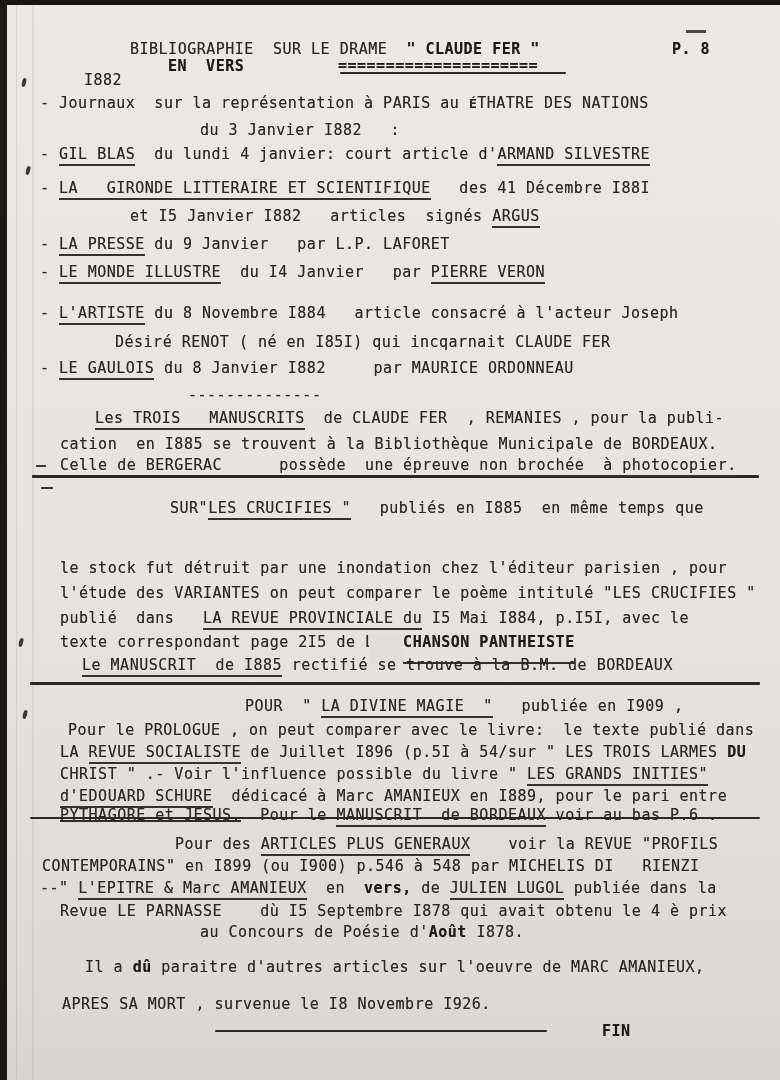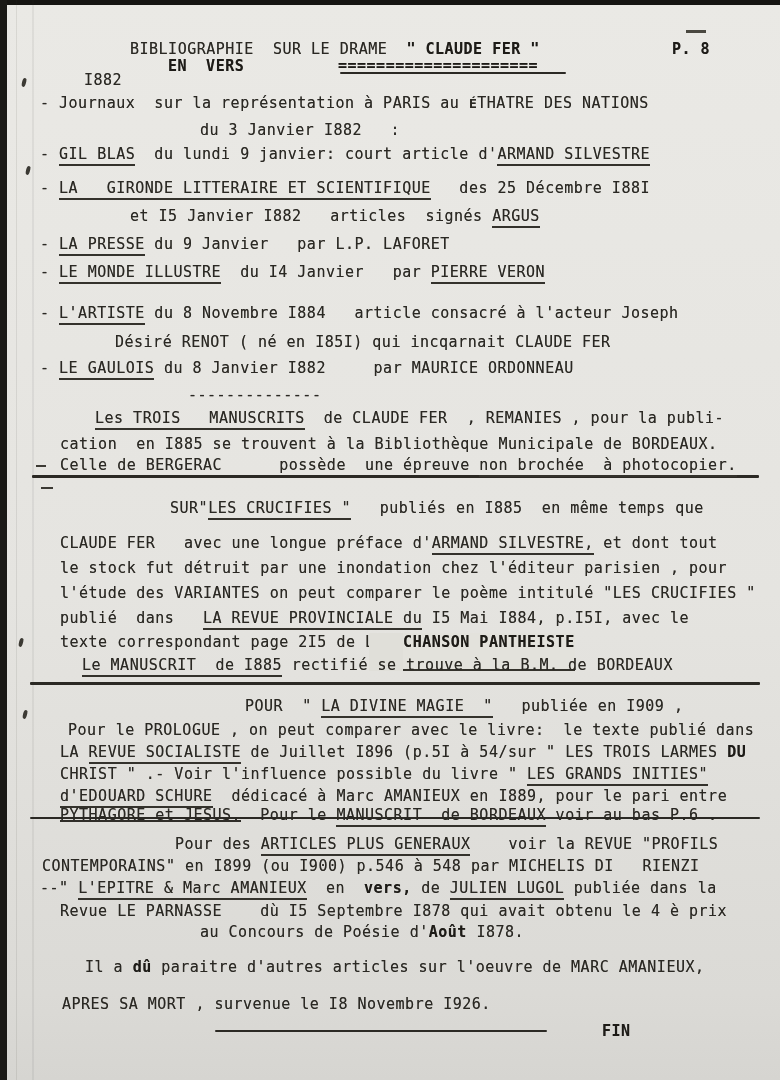--- a/index.html
+++ b/index.html
@@ -10,21 +10,21 @@
   }
   #page{position:absolute;inset:0;}
   .tline{
     position:absolute;white-space:pre;color:#2a2823;
     font-size:15px;letter-spacing:0.5px;line-height:18px;
     text-shadow:0 0 0.6px rgba(40,38,33,.55);
   }
   .tline span{display:inline;}
   .u{border-bottom:2px solid #34322c;padding-bottom:1px;}
   .b{font-weight:bold;color:#1d1b17;}
-  .bu{font-weight:bold;color:#1d1b17;border-bottom:2px solid #34322c;padding-bottom:18px;}
+  .bu{font-weight:bold;color:#1d1b17;border-bottom:2px solid #34322c;padding-bottom:11px;}
   .hl{background:#e3e2dc;box-shadow:-34px 0 0 #e0dfd9;}
   .x{background-image:linear-gradient(#2f2d28,#2f2d28);background-size:100% 2px;background-repeat:no-repeat;background-position:0 90%;}
   .fly{display:inline-block;width:0;overflow:visible;transform:translate(1px,-12px);font-size:13px;font-weight:bold;}
   .rule{position:absolute;background:#2b2924;border-radius:1px;}
   .edge-top{position:absolute;left:0;top:0;width:780px;height:5px;background:#161512;}
   .edge-left{position:absolute;left:0;top:0;width:7px;height:1080px;background:#1a1916;}
   .crease{position:absolute;left:32px;top:0;width:2px;height:1080px;background:rgba(60,58,52,.07);}
   .crease2{position:absolute;left:16px;top:0;width:1px;height:1080px;background:rgba(60,58,52,.10);}
   .mark{position:absolute;background:#3c3a34;}
   .comma{width:4px;height:9px;border-radius:60% 40% 60% 60%;transform:rotate(14deg);}
@@ -53,34 +53,33 @@
   <div class="mark dash" style="left:36px;top:465px;width:10px;"></div>
   <div class="mark dash" style="left:41px;top:487px;width:12px;"></div>
   <div class="mark dash" style="left:686px;top:30px;width:20px;height:3px;background:#4a4840;"></div>
 <div class="tline" style="left: 130px; top: 40px;"><span>BIBLIOGRAPHIE  SUR LE DRAME  </span><span class="b">" CLAUDE FER "</span></div>
     <div class="tline" style="left: 338px; top: 56px;"><span class="b">=====================</span></div>
     <div class="tline" style="left: 672px; top: 40px;"><span class="b">P. 8</span></div>
     <div class="tline" style="left: 168px; top: 57px;"><span class="b">EN  VERS</span></div>
     <div class="tline" style="left: 84px; top: 71px;"><span>I882</span></div>
     <div class="tline" style="left: 40px; top: 94px;"><span>- Journaux  sur la représentation à PARIS au </span><span class="fly">É</span><span>THATRE DES NATIONS</span></div>
     <div class="tline" style="left: 200px; top: 121px;"><span>du 3 Janvier I882   :</span></div>
-    <div class="tline" style="left: 40px; top: 145px;"><span>- </span><span class="u">GIL BLAS</span><span>  du lundi 9 janvier: court article d'</span><span class="u">ARMAND SILVESTRE</span></div>
-    <div class="tline" style="left: 40px; top: 179px;"><span>- </span><span class="u">LA   GIRONDE LITTERAIRE ET SCIENTIFIQUE</span><span>   des 25 Décembre I88I</span></div>
+    <div class="tline" style="left: 40px; top: 145px;"><span>- </span><span class="u">GIL BLAS</span><span>  du lundi 4 janvier: court article d'</span><span class="u">ARMAND SILVESTRE</span></div>
+    <div class="tline" style="left: 40px; top: 179px;"><span>- </span><span class="u">LA   GIRONDE LITTERAIRE ET SCIENTIFIQUE</span><span>   des 41 Décembre I88I</span></div>
     <div class="tline" style="left: 130px; top: 207px;"><span>et I5 Janvier I882   articles  signés </span><span class="u">ARGUS</span></div>
     <div class="tline" style="left: 40px; top: 235px;"><span>- </span><span class="u">LA PRESSE</span><span> du 9 Janvier   par L.P. LAFORET</span></div>
     <div class="tline" style="left: 40px; top: 263px;"><span>- </span><span class="u">LE MONDE ILLUSTRE</span><span>  du I4 Janvier   par </span><span class="u">PIERRE VERON</span></div>
     <div class="tline" style="left: 40px; top: 304px;"><span>- </span><span class="u">L'ARTISTE</span><span> du 8 Novembre I884   article consacré à l'acteur Joseph</span></div>
     <div class="tline" style="left: 115px; top: 333px;"><span>Désiré RENOT ( né en I85I) qui incqarnait CLAUDE FER</span></div>
     <div class="tline" style="left: 40px; top: 359px;"><span>- </span><span class="u">LE GAULOIS</span><span> du 8 Janvier I882     par MAURICE ORDONNEAU</span></div>
     <div class="tline" style="left: 188px; top: 386px;"><span>--------------</span></div>
     <div class="tline" style="left: 95px; top: 409px;"><span class="u">Les TROIS   MANUSCRITS</span><span>  de CLAUDE FER  , REMANIES , pour la publi-</span></div>
     <div class="tline" style="left: 60px; top: 435px;"><span>cation  en I885 se trouvent à la Bibliothèque Municipale de BORDEAUX.</span></div>
     <div class="tline" style="left: 60px; top: 456px;"><span>Celle de BERGERAC      possède  une épreuve </span><span class="u">non brochée  à photocopier.</span></div>
     <div class="tline" style="left: 170px; top: 499px;"><span>SUR"</span><span class="u">LES CRUCIFIES "</span><span>   </span><span>publiés en I885  en même temps que</span></div>
-    <div class="tline" style="left: 60px; top: 534px;"><span>CLAUDE FER   avec une longue préface d'</span><span class="u">ARMAND SILVESTRE,</span><span> et dont tout</span></div>
     <div class="tline" style="left: 60px; top: 584px;"><span>l'étude des VARIANTES on peut comparer le poème intitulé "LES CRUCIFIES "</span></div>
     <div class="tline" style="left: 60px; top: 559px;"><span>le stock fut détruit par une inondation chez l'éditeur parisien , pour</span></div>
     <div class="tline" style="left: 60px; top: 609px;"><span>publié  dans   </span><span class="u">LA REVUE PROVINCIALE du</span><span> I5 Mai I884, p.I5I, avec le</span></div>
     <div class="tline" style="left: 60px; top: 633px;"><span>texte correspondant page 2I5 de LA  </span><span class="bu hl">CHANSON PANTHEISTE</span></div>
     <div class="tline" style="left: 82px; top: 656px;"><span class="u">Le MANUSCRIT  de I885</span><span> rectifié se trouve à la B.M. de BORDEAUX</span></div>
     <div class="tline" style="left: 245px; top: 697px;"><span>POUR  " </span><span class="u">LA DIVINE MAGIE  "</span><span>   publiée en I909 ,</span></div>
     <div class="tline" style="left: 68px; top: 721px;"><span>Pour le PROLOGUE , on peut comparer avec le livre:  le texte publié dans</span></div>
     <div class="tline" style="left: 60px; top: 743px;"><span>LA </span><span class="u">REVUE SOCIALISTE</span><span> de Juillet I896 (p.5I à 54/sur " LES TROIS LARMES </span><span class="b">DU</span></div>
     <div class="tline" style="left: 60px; top: 765px;"><span>CHRIST " .- Voir l'influence possible du livre " </span><span class="u">LES GRANDS INITIES"</span></div>
     <div class="tline" style="left: 60px; top: 787px;"><span class="u">d'EDOUARD SCHURE</span><span>  dédicacé à Marc AMANIEUX en I889, pour le pari entre</span></div>

